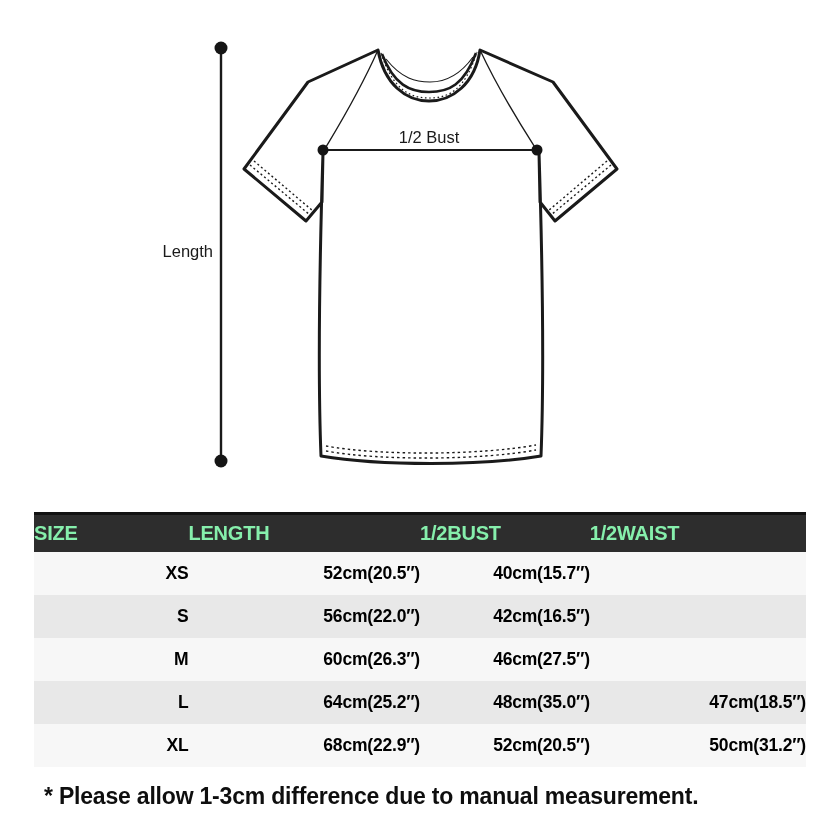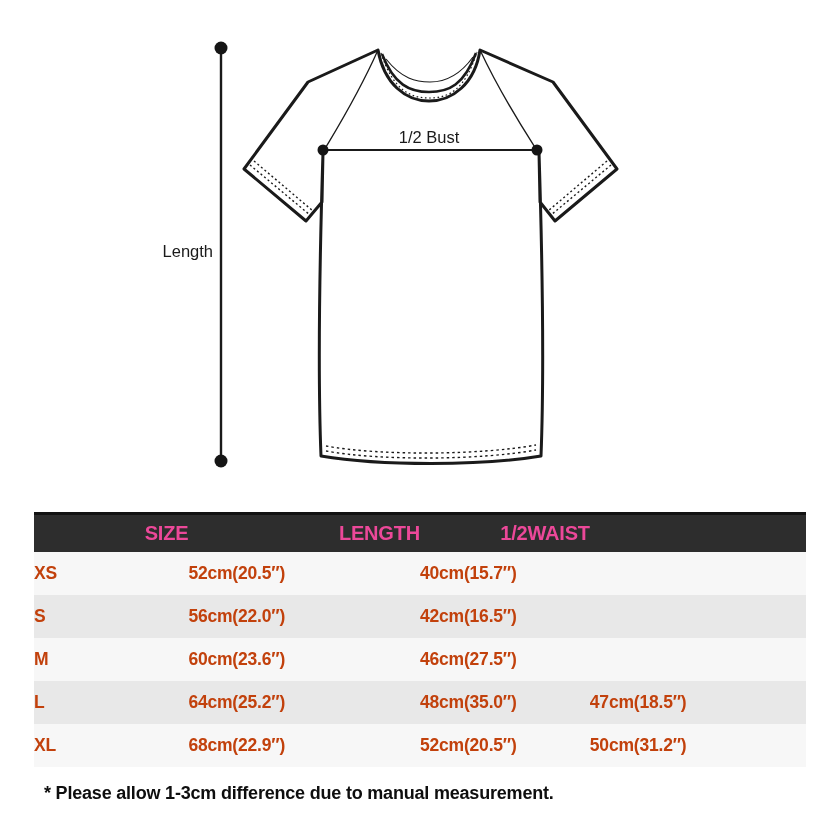--- a/index.html
+++ b/index.html
@@ -7,33 +7,33 @@
     position:relative; width:840px; height:840px; background:#ffffff;
     font-family:"Liberation Sans", sans-serif; overflow:hidden;
   }
   svg.diagram { position:absolute; top:0; left:0; display:block; }
   svg text { font-family:"Liberation Sans", sans-serif; }
 
   .chart { position:absolute; left:34px; top:512px; width:772px; }
   .thead {
     display:grid; grid-template-columns:20% 30% 22% 28%;
     height:37px; border-top:3px solid #121212; background:#2d2d2d;
-    align-items:center; text-align:right;
-    color:#ec4899; font-weight:700; font-size:20px; letter-spacing:-0.2px;
+    align-items:center; text-align:left;
+    color:#86efac; font-weight:700; font-size:20px; letter-spacing:-0.2px;
   }
   .trow {
     display:grid; grid-template-columns:20% 30% 22% 28%;
-    height:43px; align-items:center; text-align:left;
-    font-weight:700; font-size:17.5px; color:#c2410c; letter-spacing:-0.2px;
+    height:43px; align-items:center; text-align:right;
+    font-weight:700; font-size:17.5px; color:#000000; letter-spacing:-0.2px;
   }
   .trow.odd  { background:#f7f7f7; }
   .trow.even { background:#e8e8e8; }
   .footnote {
     position:absolute; left:44px; top:783px;
-    font-size:18px; font-weight:700; color:#0e0e0e; letter-spacing:-0.2px;
+    font-size:23px; font-weight:700; color:#0e0e0e; letter-spacing:-0.2px;
   }
 </style>
 </head>
 <body>
 
 <div class="page">
 
   <svg class="diagram" width="840" height="505" viewBox="0 0 840 505">
 
     <path d="M 378 50 L 308 82 L 244 169 L 306 221 L 322 202 L 323 152
@@ -67,36 +67,37 @@
     <circle cx="537" cy="150" r="5.5" fill="#151515"></circle>
 
     <text x="213" y="257" text-anchor="end" font-size="16.5" fill="#1a1a1a">Length</text>
     <text x="429" y="143" text-anchor="middle" font-size="16.5" fill="#1a1a1a">1/2 Bust</text>
   </svg>
 
   <div class="chart">
     <div class="thead">
       <div>SIZE</div>
       <div>LENGTH</div>
+      <div>1/2BUST</div>
       <div>1/2WAIST</div>
     </div>
 
     <div class="trow odd">
       <div>XS</div>
       <div>52cm(20.5″)</div>
       <div>40cm(15.7″)</div>
     </div>
     <div class="trow even">
       <div>S</div>
       <div>56cm(22.0″)</div>
       <div>42cm(16.5″)</div>
     </div>
     <div class="trow odd">
       <div>M</div>
-      <div>60cm(23.6″)</div>
+      <div>60cm(26.3″)</div>
       <div>46cm(27.5″)</div>
     </div>
     <div class="trow even">
       <div>L</div>
       <div>64cm(25.2″)</div>
       <div>48cm(35.0″)</div>
       <div>47cm(18.5″)</div>
     </div>
     <div class="trow odd">
       <div>XL</div>

